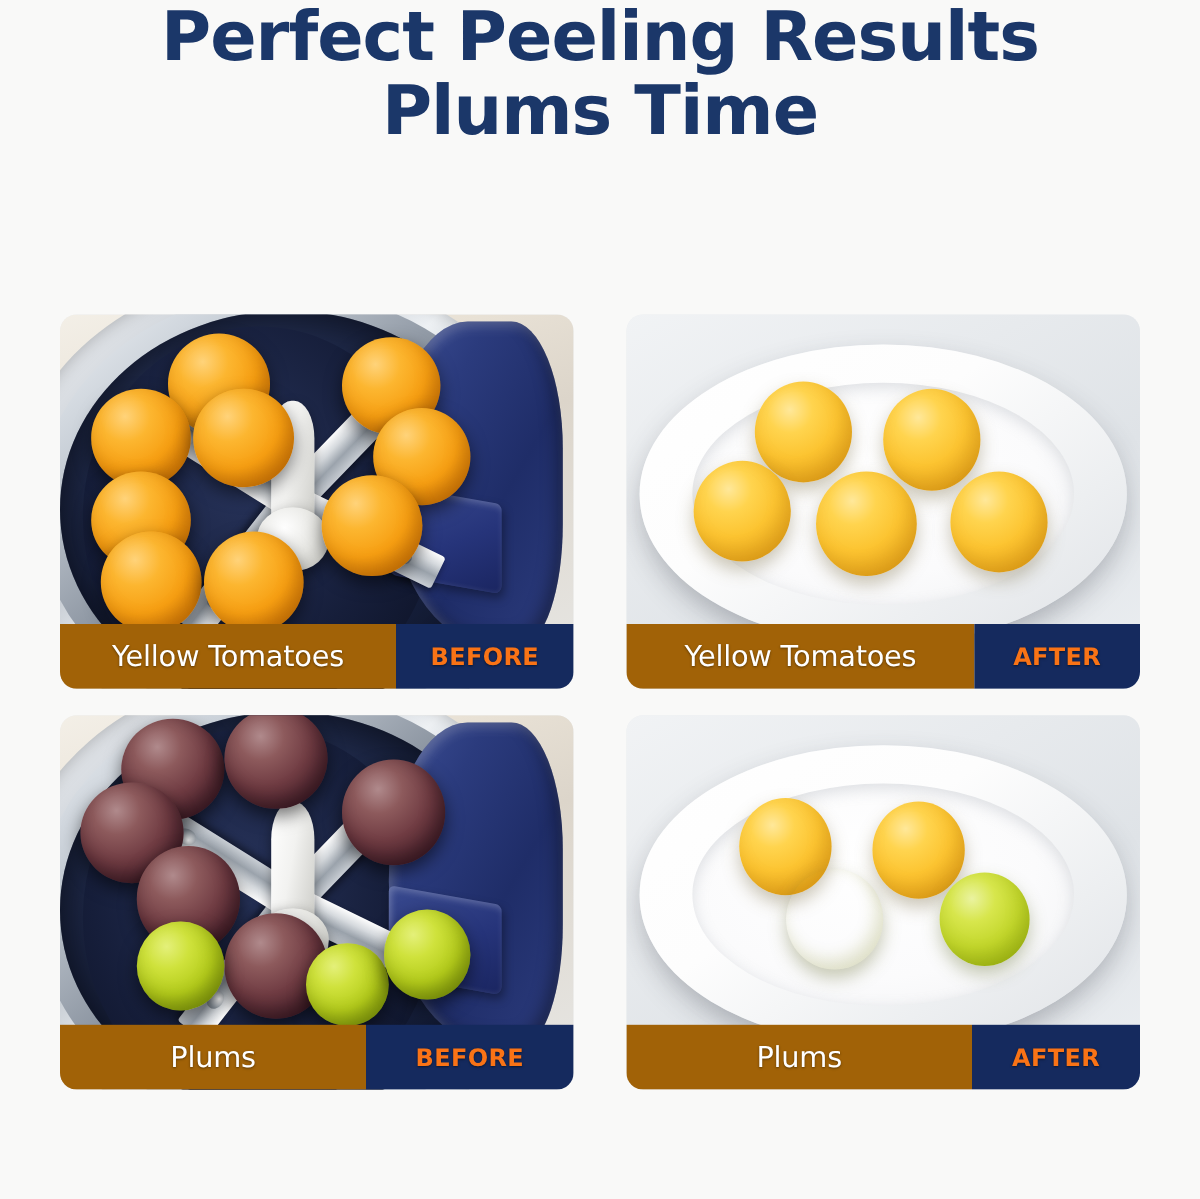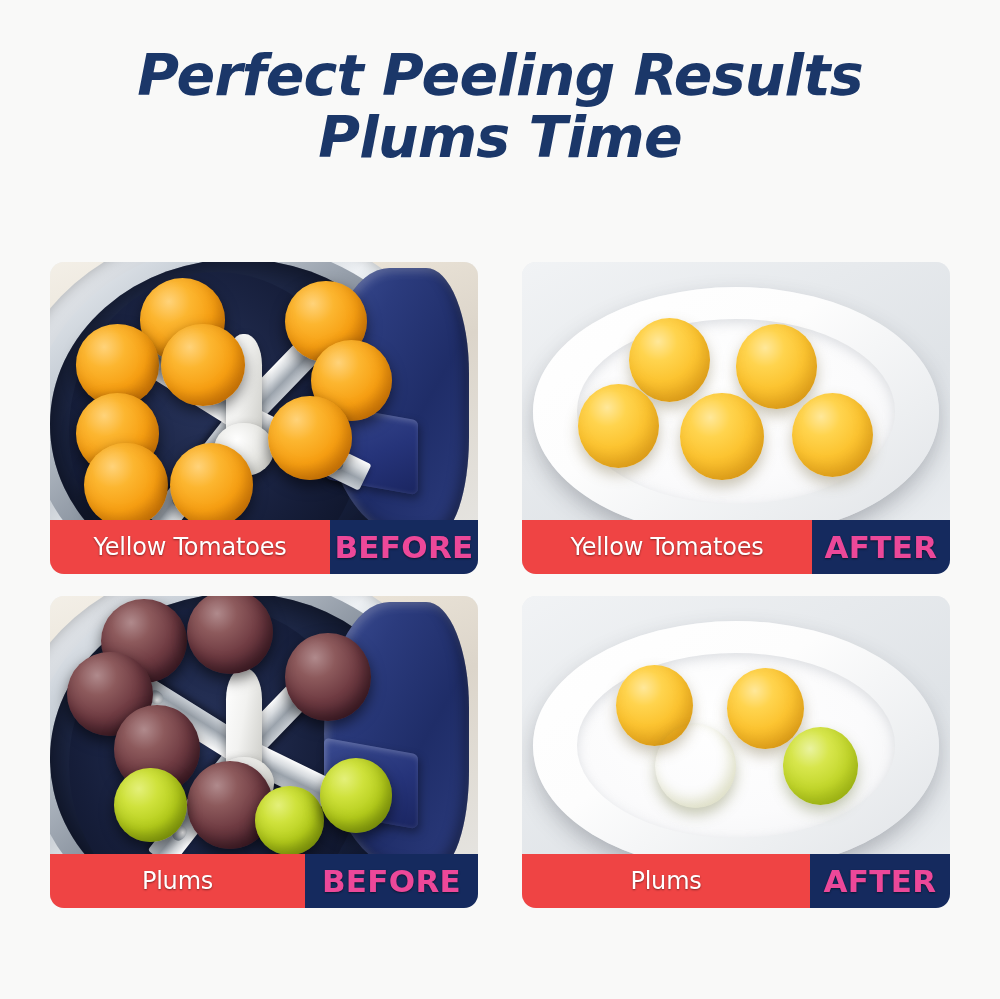--- a/index.html
+++ b/index.html
@@ -18,28 +18,26 @@
   
   .header {
     position: absolute;
     left: 0;
     top: 0;
     width: 1000px;
     text-align: center;
   }
   .title {
     margin: 0;
-    padding-top: 44px;
     font-size: 57px;
     line-height: 62px;
     font-weight: bold;
     color: #1b3769;
     letter-spacing: -0.8px;
     font-family: "DejaVu Sans", sans-serif;
-    font-style: italic;
   }
   .title .line2 { display: block; }
   .subtitle {
     margin: 0;
     padding-top: 22px;
     font-size: 26.5px;
     font-weight: 400;
     color: #1e3150;
     letter-spacing: -0.2px;
     font-family: "DejaVu Sans", sans-serif;
@@ -267,38 +265,38 @@
     position: absolute;
     left: 0;
     bottom: 0;
     width: 100%;
     height: 54px;
     display: flex;
     z-index: 5;
   }
   .label-name {
     flex: 0 0 auto;
-    background: #ef4444;
+    background: #a16207;
     color: #ffffff;
     display: flex;
     align-items: center;
     justify-content: center;
     font-size: 24px;
     font-family: "DejaVu Sans", sans-serif;
     letter-spacing: -0.2px;
     text-shadow: 0 1px 2px rgba(0,0,0,0.45);
   }
   .label-stage {
     flex: 1 1 auto;
     background: #152a5e;
-    color: #ec4899;
+    color: #f97316;
     display: flex;
     align-items: center;
     justify-content: center;
-    font-size: 31px;
+    font-size: 20px;
     font-weight: bold;
     font-family: "DejaVu Sans", sans-serif;
     letter-spacing: 0.3px;
     text-shadow: 0 1px 2px rgba(0,0,0,0.5);
   }
   
   .card.c-tl .label-name { width: 280px; }
   .card.c-tr .label-name { width: 290px; }
   .card.c-bl .label-name { width: 255px; }
   .card.c-br .label-name { width: 288px; }

